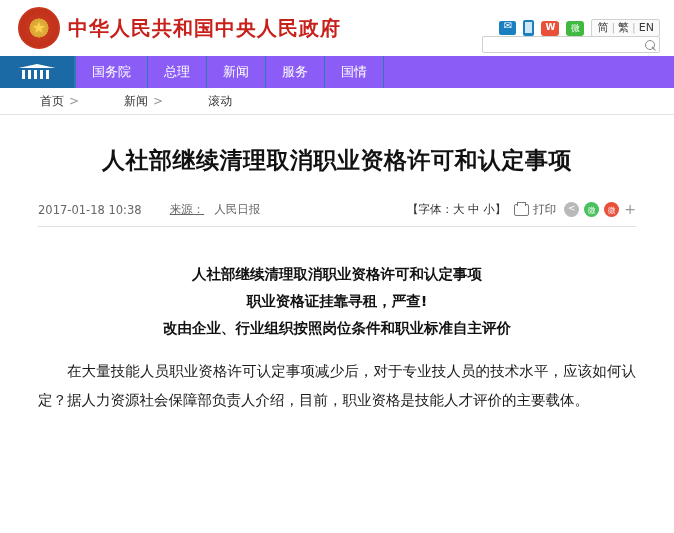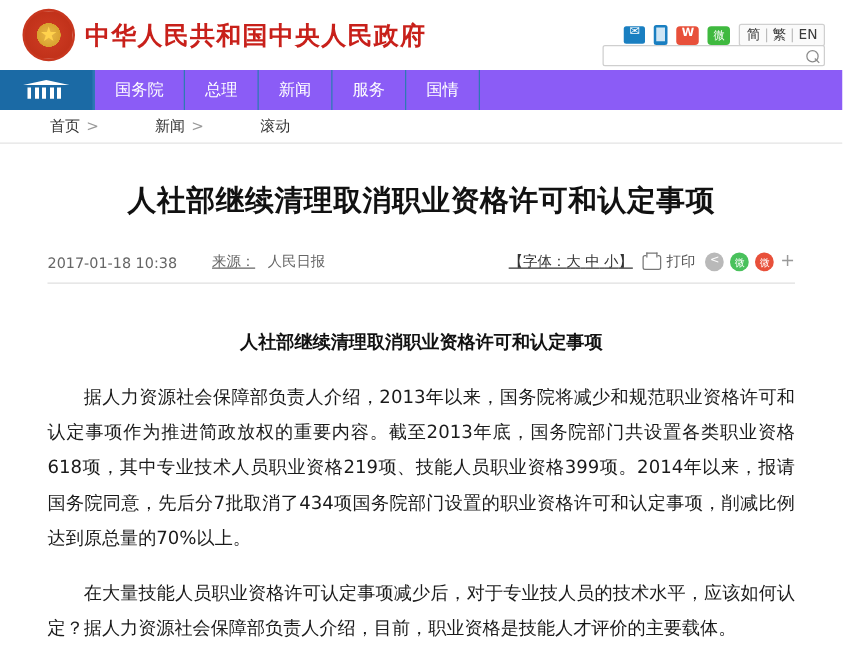--- a/index.html
+++ b/index.html
@@ -111,21 +111,21 @@
     text-align:center;font-size:23px;font-weight:bold;color:#111;
     margin:30px 0 26px;letter-spacing:.5px;
   }
   .meta{
     display:flex;align-items:flex-end;font-size:11.5px;color:#666;
     border-bottom:1px solid #e0e0e0;padding-bottom:9px;margin:0 0 0 0;
     gap:10px;
   }
   .meta .src{margin-left:18px;text-decoration:underline;}
   .meta .right{margin-left:auto;display:flex;align-items:center;gap:8px;}
-  .fontsize{color:#333;text-decoration:underline;}
+  .fontsize{color:#333;}
   .fontsize b{font-weight:normal;}
   .print{display:flex;align-items:center;gap:4px;color:#555;}
   .printer{
     width:13px;height:10px;border:1px solid #777;border-radius:2px;
     position:relative;display:inline-block;background:#fff;
   }
   .printer:after{content:"";position:absolute;left:2px;right:2px;top:-3px;height:3px;border:1px solid #777;border-bottom:0;background:#fff;}
   .share{display:flex;align-items:center;gap:5px;}
   .sh{width:15px;height:15px;border-radius:50%;display:inline-block;position:relative;}
   .sh-n{background:#b9b9b9;}
@@ -205,23 +205,24 @@
           <span class="sh sh-n"></span>
           <span class="sh sh-wx"></span>
           <span class="sh sh-wb"></span>
           <span class="sh-more">+</span>
         </span>
       </span>
     </div>
 
     <div class="subtitle">
       <div>人社部继续清理取消职业资格许可和认定事项</div>
+      <div>职业资格证挂靠寻租，严查!</div>
+      <div>改由企业、行业组织按照岗位条件和职业标准自主评价</div>
     </div>
 
     <div class="body">
-      <p>据人力资源社会保障部负责人介绍，2013年以来，国务院将减少和规范职业资格许可和认定事项作为推进简政放权的重要内容。截至2013年底，国务院部门共设置各类职业资格618项，其中专业技术人员职业资格219项、技能人员职业资格399项。2014年以来，报请国务院同意，先后分7批取消了434项国务院部门设置的职业资格许可和认定事项，削减比例达到原总量的70%以上。</p>
       <p>
         <span>在大量技能人员职业资格许可认定事项减少后，对于专业技人员的技术水平，应该如何认定？据人力资源社会保障部负责人介绍，目前，职业资格是技能人才评价的主要载体。</span>
       </p>
     </div>
   </div>
 
 </div>
 
 </body></html>

